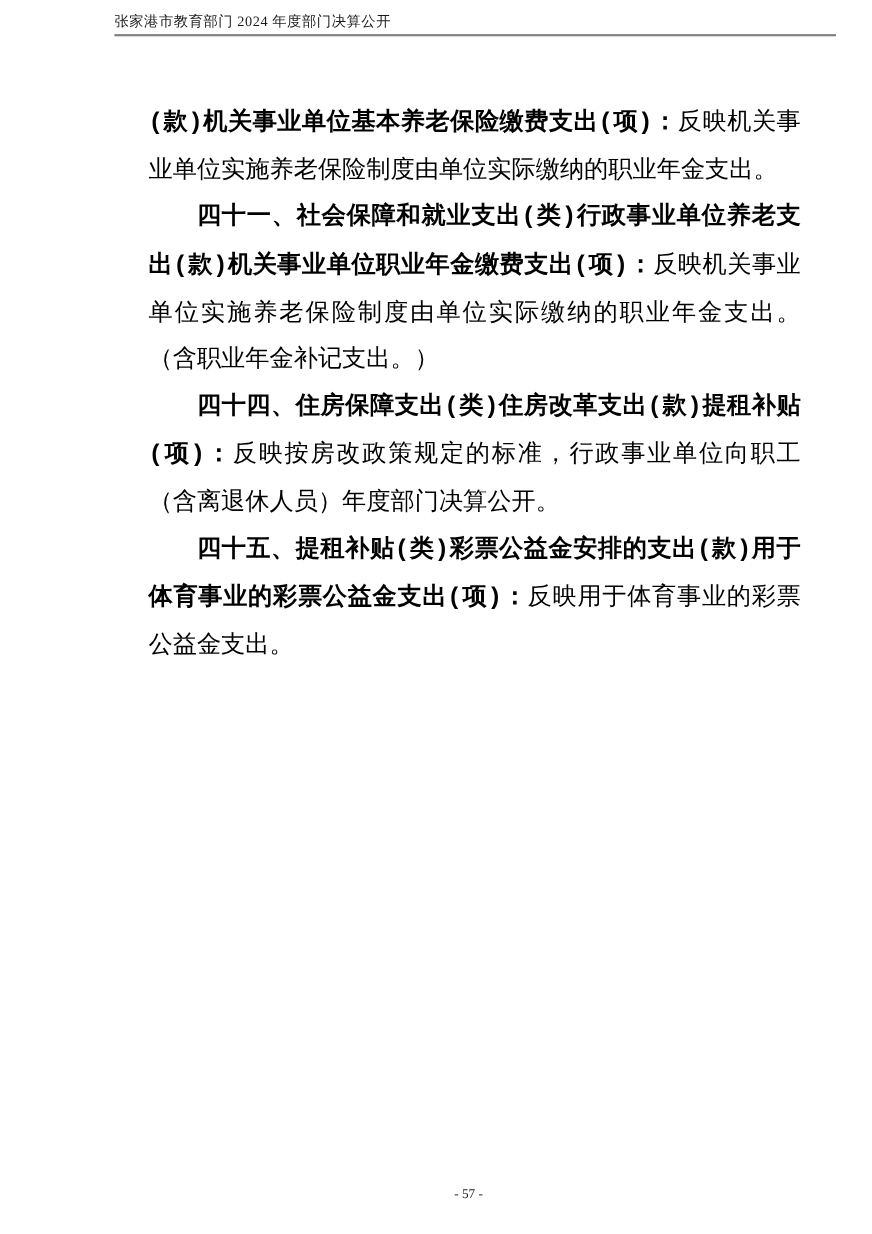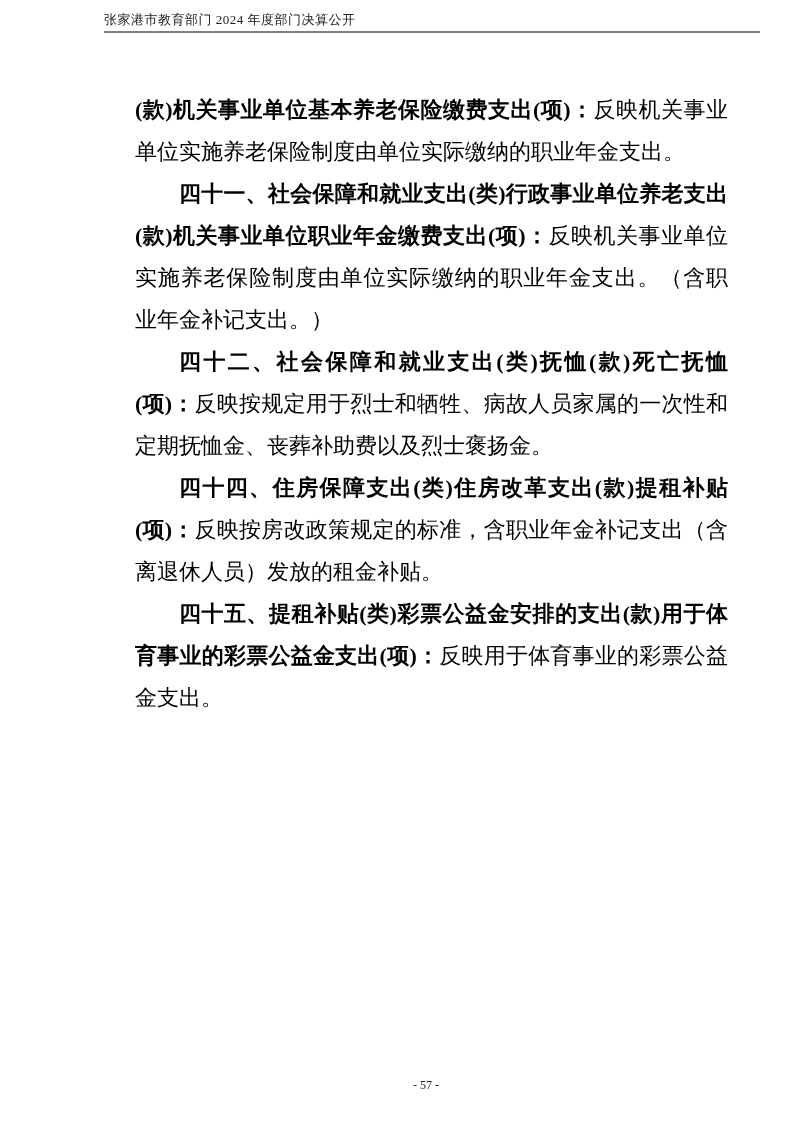--- a/index.html
+++ b/index.html
@@ -41,21 +41,21 @@
   }
   .para {
     margin: 0;
     padding: 0;
   }
   .para.indented {
     text-indent: 44px;
   }
   .bold-run {
     font-weight: 700;
-    font-family: Liberation Serif, serif;
+    font-family: Liberation Mono, monospace;
   }
   .normal-run {
     font-weight: 400;
   }
   .page-footer {
     position: absolute;
     left: 0;
     top: 1078px;
     width: 780px;
     text-align: center;
@@ -75,27 +75,24 @@
   <div class="doc-body">
 
     <p class="para">
       <span class="bold-run">(款)机关事业单位基本养老保险缴费支出(项)：</span><span class="normal-run">反映机关事业单位实施养老保险制度由单位实际缴纳的职业年金支出。</span>
     </p>
 
     <p class="para indented">
       <span class="bold-run">四十一、社会保障和就业支出(类)行政事业单位养老支出(款)机关事业单位职业年金缴费支出(项)：</span><span class="normal-run">反映机关事业单位实施养老保险制度由单位实际缴纳的职业年金支出。（含职业年金补记支出。）</span>
     </p>
 
-    <p class="para indented">
-      <span class="bold-run">四十二、社会保障和就业支出(类)抚恤(款)死亡抚恤(项)：</span><span class="normal-run">反映按规定用于烈士和牺牲、病故人员家属的一次性和定期抚恤金、丧葬补助费以及烈士褒扬金。</span>
-    </p>
 
 
     <p class="para indented">
-      <span class="bold-run">四十四、住房保障支出(类)住房改革支出(款)提租补贴(项)：</span><span class="normal-run">反映按房改政策规定的标准，含职业年金补记支出（含离退休人员）发放的租金补贴。</span>
+      <span class="bold-run">四十四、住房保障支出(类)住房改革支出(款)提租补贴(项)：</span><span class="normal-run">反映按房改政策规定的标准，行政事业单位向职工（含离退休人员）年度部门决算公开。</span>
     </p>
 
     <p class="para indented">
       <span class="bold-run">四十五、提租补贴(类)彩票公益金安排的支出(款)用于体育事业的彩票公益金支出(项)：</span><span class="normal-run">反映用于体育事业的彩票公益金支出。</span>
     </p>
 
   </div>
 
   <div class="page-footer">
     <span>- 57 -</span>

